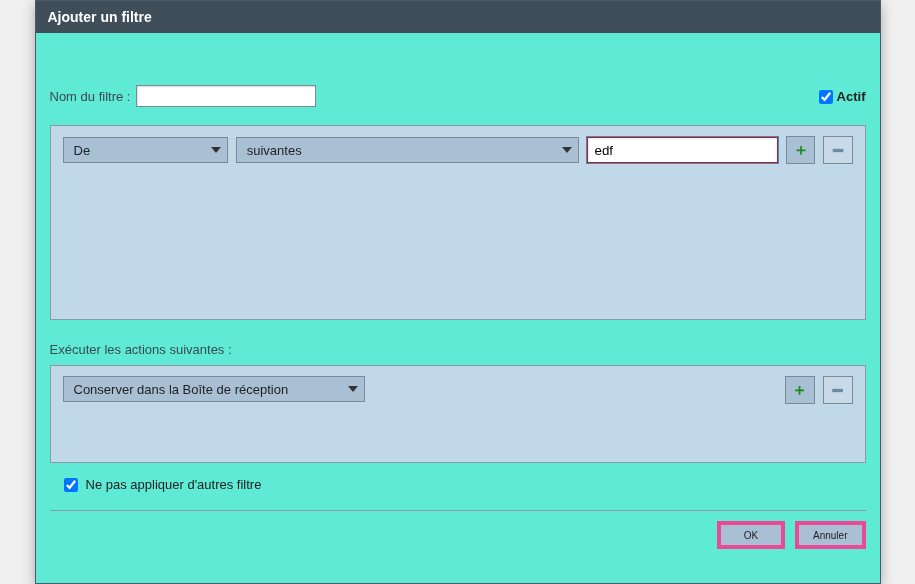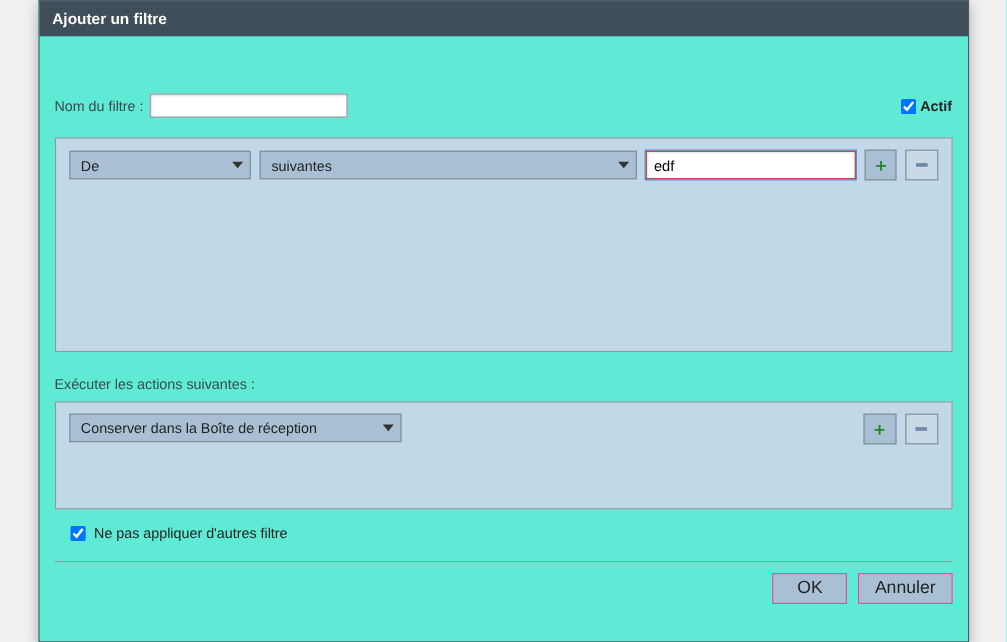--- a/index.html
+++ b/index.html
@@ -200,24 +200,24 @@
     }
     .footer {
       display: flex;
       justify-content: flex-end;
       gap: 10px;
       padding-bottom: 4px;
     }
     .btn {
       min-width: 68px;
       height: 28px;
-      border: 1px solid #ec4899;
+      border: 4px solid #ec4899;
       background: #a9c0d4;
       cursor: pointer;
-      font-size: 16px;
+      font-size: 10px;
       color: #222;
       padding: 0 14px;
     }
   </style>
 </head>
 <body>
 
 <div class="dialog">
   <div class="dialog-header">Ajouter un filtre</div>
 

